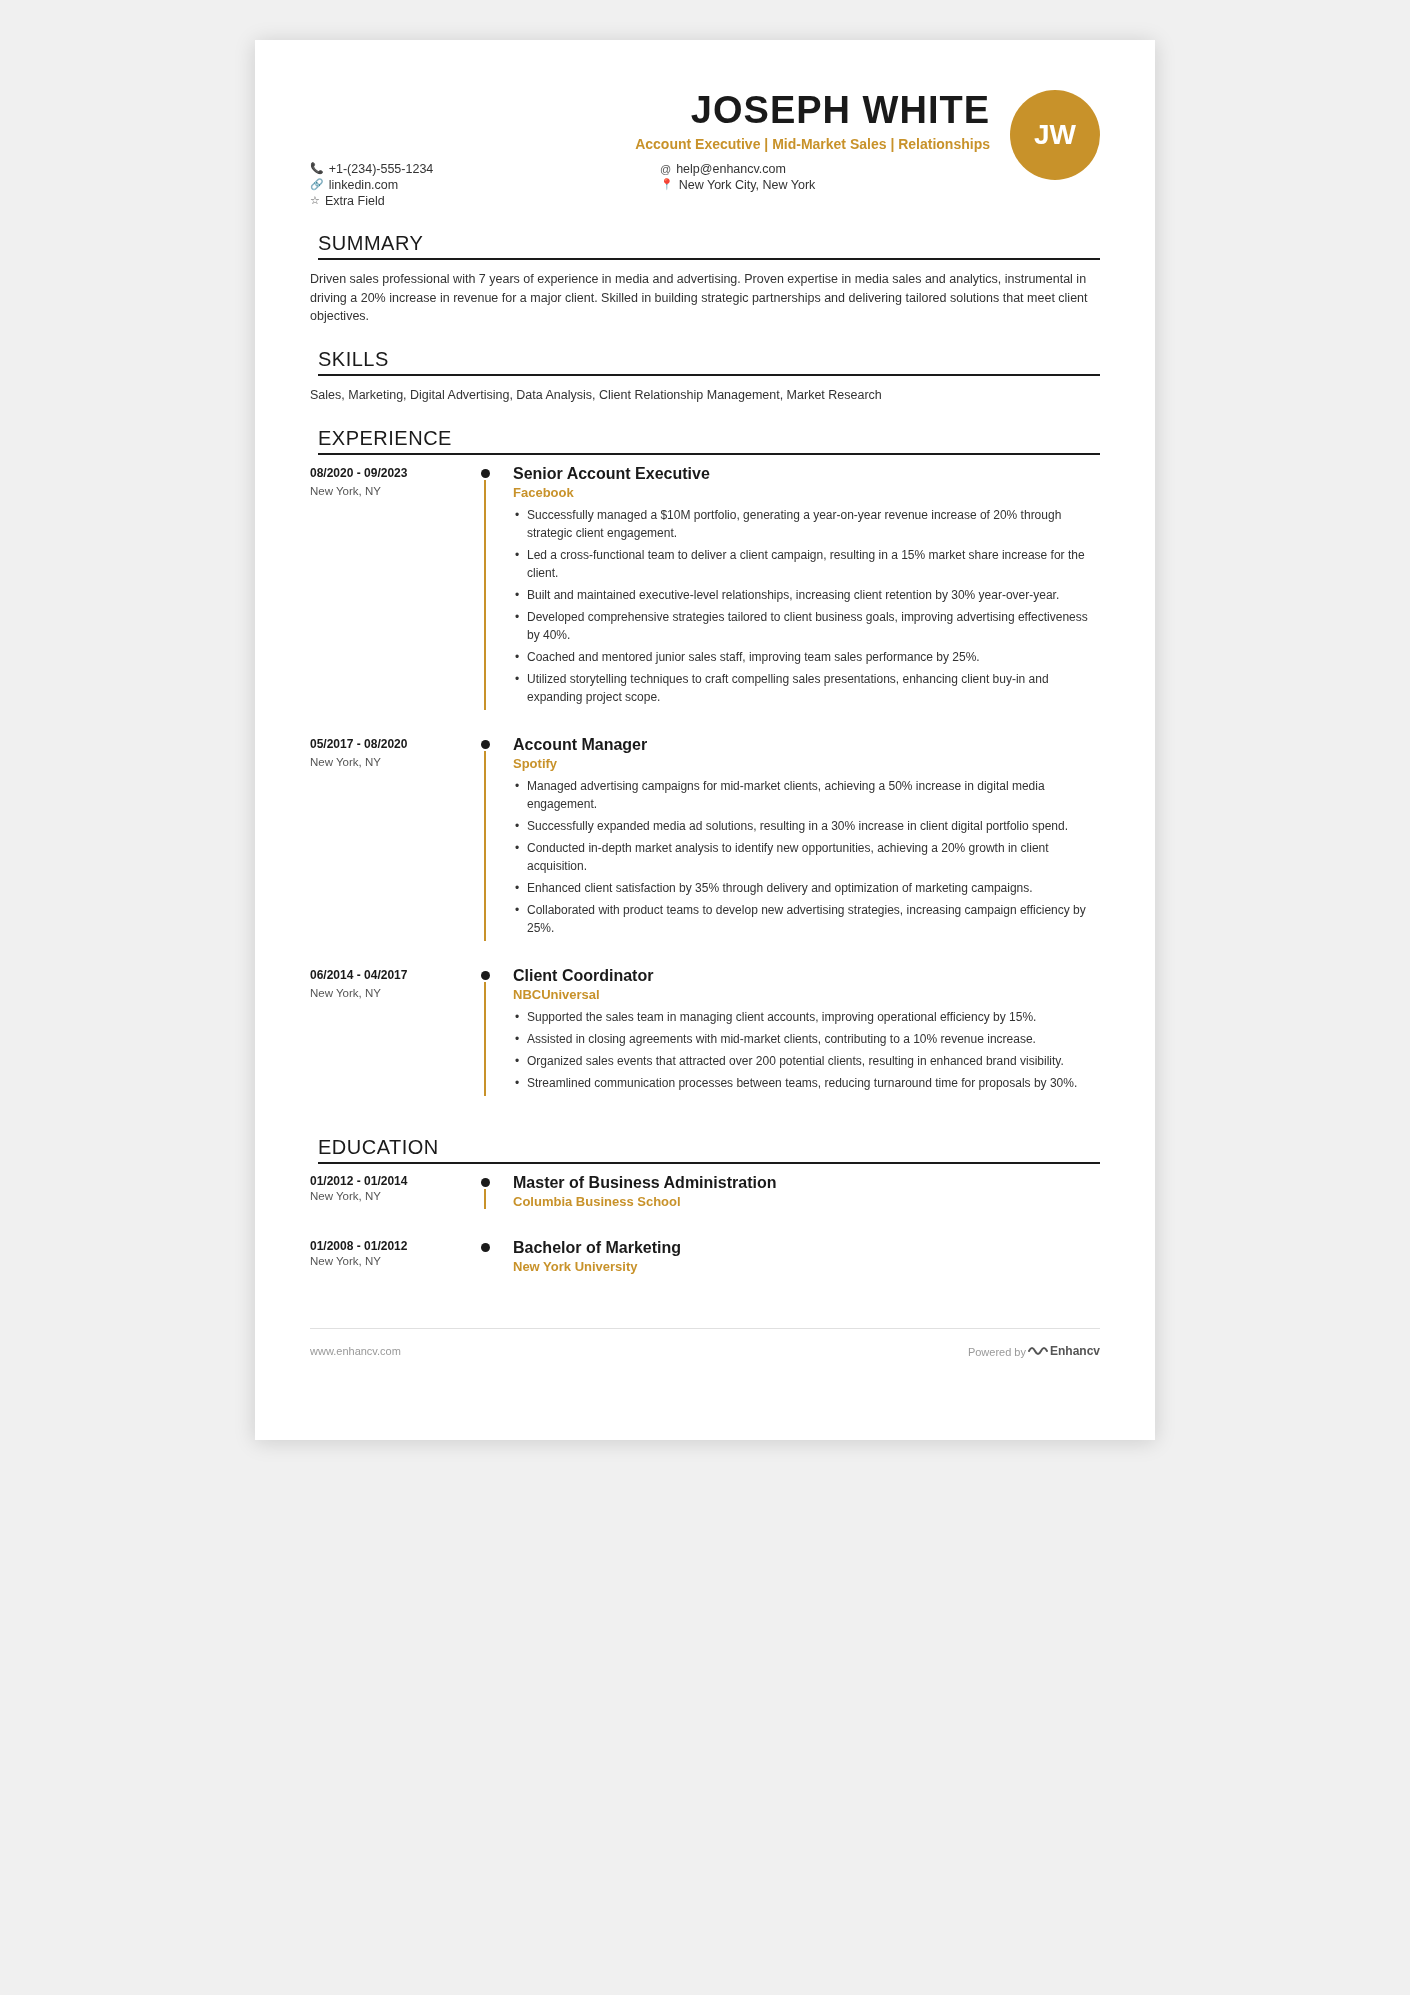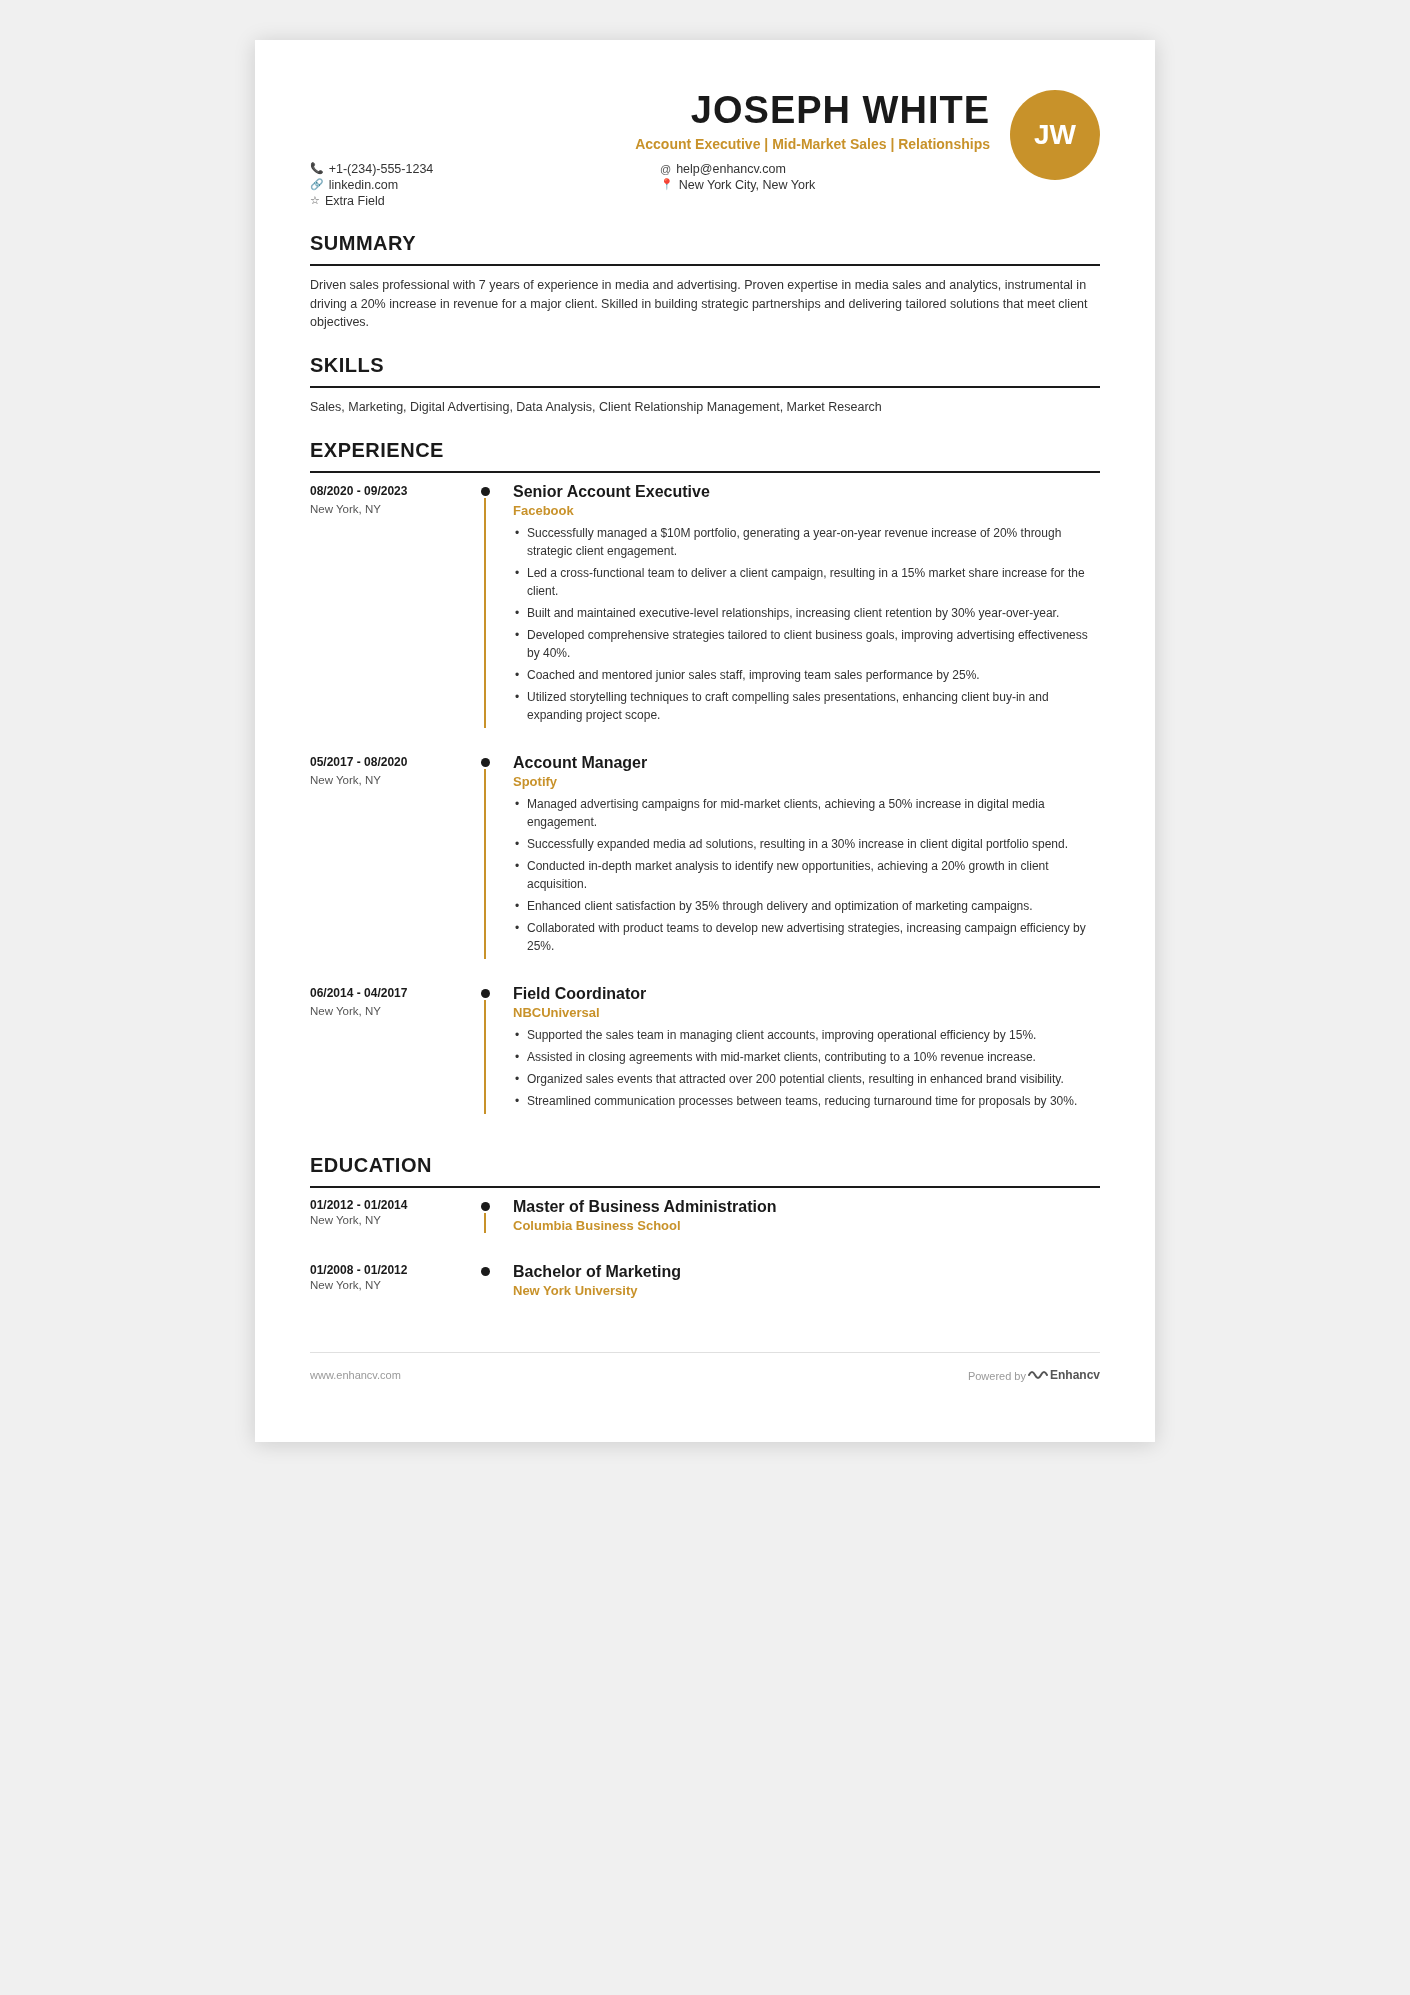--- a/index.html
+++ b/index.html
@@ -67,26 +67,27 @@
       font-size: 28px;
       font-weight: 700;
       flex-shrink: 0;
       margin-left: 20px;
     }
     .section {
       margin-bottom: 22px;
     }
     .section-title {
       font-size: 20px;
-      font-weight: 700;
+      font-weight: 400;
       color: #1a1a1a;
       border-bottom: 2px solid #1a1a1a;
-      padding-bottom: 9px;
+      padding-bottom: 3px;
       margin-bottom: 10px;
       letter-spacing: 0.5px;
+      margin-left: 8px;
     }
     .section-text {
       font-size: 12.5px;
       color: #333;
       line-height: 1.5;
     }
     .experience-section { margin-bottom: 22px; }
     .exp-rows { display: flex; flex-direction: column; gap: 8px; }
     .exp-row {
       display: flex;
@@ -346,21 +347,21 @@
       <div class="exp-row">
         <div class="exp-left">
           <div class="exp-date">06/2014 - 04/2017</div>
           <div class="exp-location">New York, NY</div>
         </div>
         <div class="exp-middle">
           <div class="exp-dot"></div>
           <div class="exp-line"></div>
         </div>
         <div class="exp-right">
-          <div class="exp-job-title">Field Coordinator</div>
+          <div class="exp-job-title">Client Coordinator</div>
           <div class="exp-company">NBCUniversal</div>
           <ul class="exp-bullets">
             <li>Supported the sales team in managing client accounts, improving operational efficiency by 15%.</li>
             <li>Assisted in closing agreements with mid-market clients, contributing to a 10% revenue increase.</li>
             <li>Organized sales events that attracted over 200 potential clients, resulting in enhanced brand visibility.</li>
             <li>Streamlined communication processes between teams, reducing turnaround time for proposals by 30%.</li>
           </ul>
         </div>
       </div>
 

